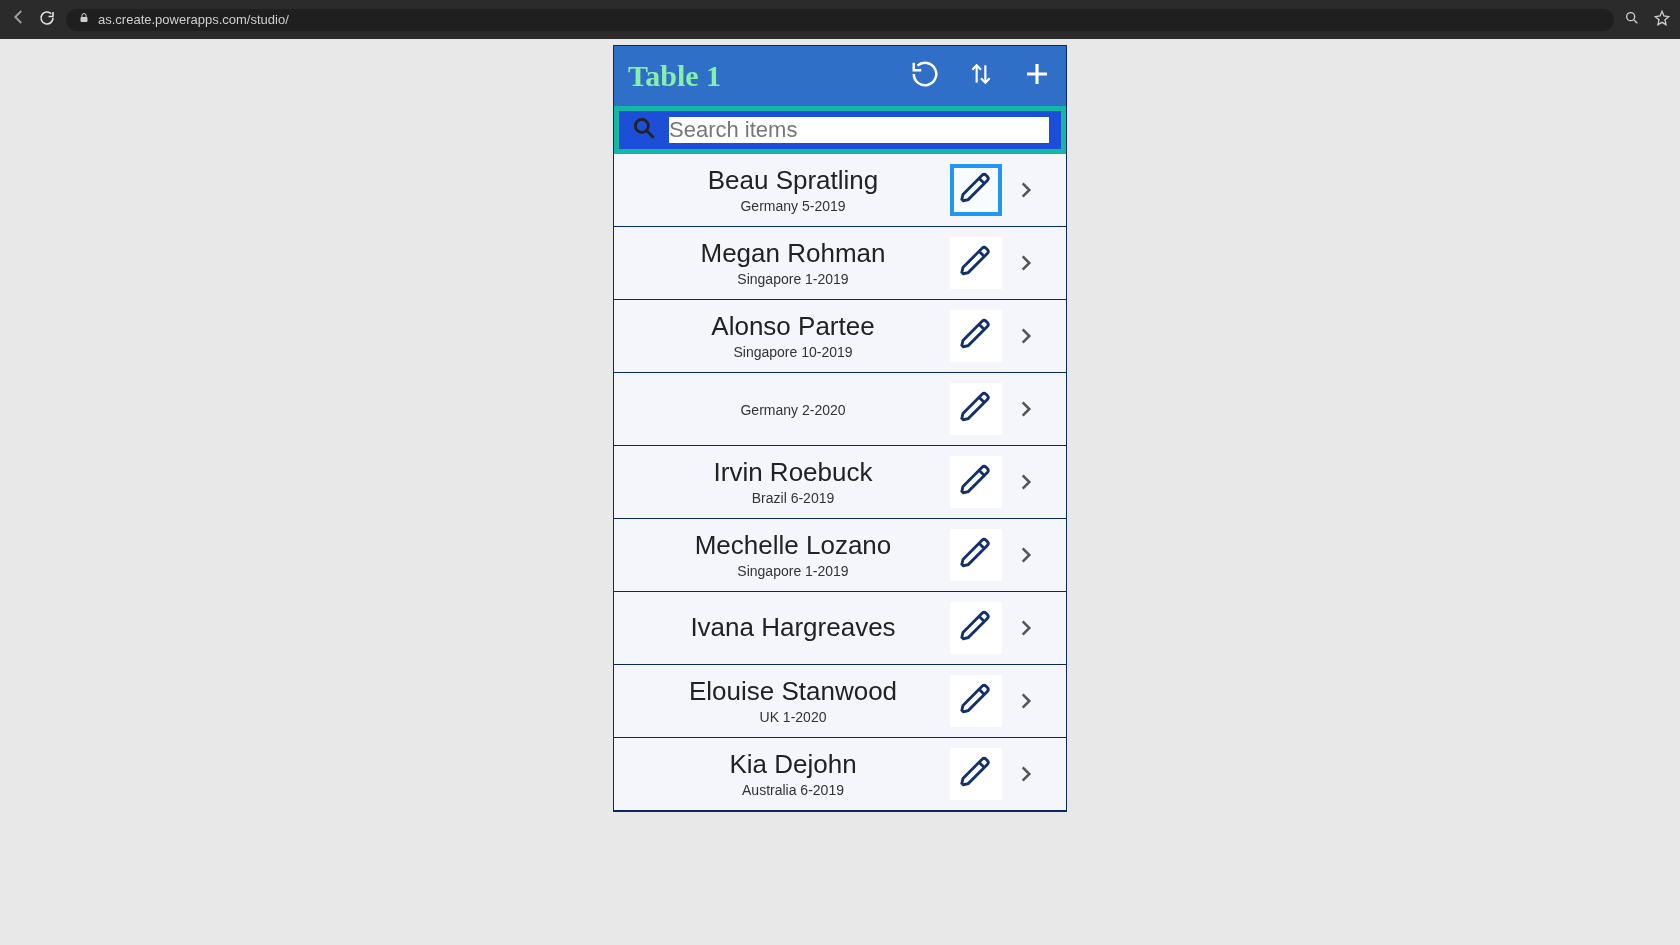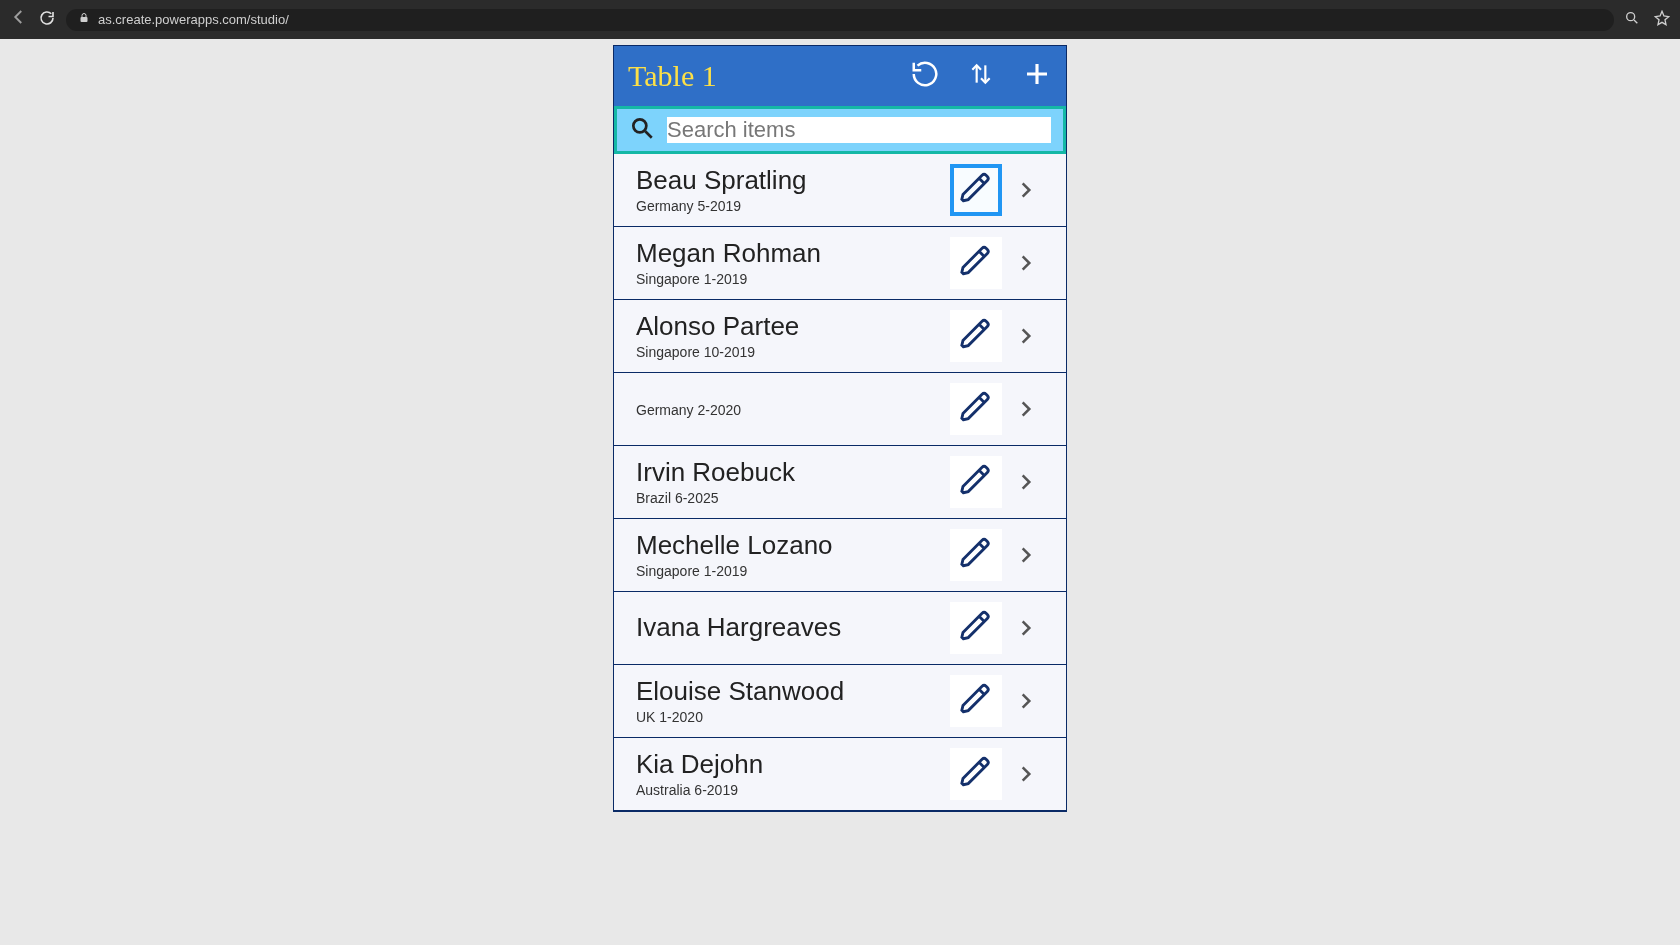--- a/index.html
+++ b/index.html
@@ -60,57 +60,58 @@
 
   .app-header {
     background: #2f6fc7;
     height: 60px;
     display: flex;
     align-items: center;
     padding: 0 14px;
   }
   .app-title {
     font-family: "Comic Sans MS", "Segoe Script", cursive;
-    color: #fde047;
+    color: #86efac;
     font-size: 30px;
-    font-weight: normal;
+    font-weight: bold;
     flex: 1;
   }
   .hdr-icons { display: flex; gap: 28px; align-items: center; }
   .hdr-icon { color: #fff; cursor: pointer; }
 
   .search-row {
-    border: 3px solid #14b8a6;
+    border: 5px solid #14b8a6;
     margin: 0;
     height: 48px;
     display: flex;
     align-items: center;
     padding: 0 12px;
     gap: 12px;
-    background: #7dd3fc;
+    background: #1d4ed8;
   }
   .search-row svg { flex-shrink: 0; }
   .search-input {
     border: none;
     outline: none;
     font-size: 22px;
     color: #555;
     flex: 1;
     font-style: normal;
   }
   .search-input::placeholder { color: #777; }
 
   .list { }
   .row {
     display: flex;
     align-items: center;
     border-bottom: 1px solid #0a2a66;
     padding: 6px 26px 6px 22px;
     background: #f5f6fb;
     height: 73px;
+    text-align: center;
   }
   .row-text { flex: 1; }
   .row-title {
     font-size: 26px;
     color: #222;
     font-weight: 400;
     line-height: 1.15;
   }
   .row-sub {
     font-size: 14px;
@@ -292,21 +293,21 @@
             <div class="chevron">
               <svg width="20" height="28" viewBox="0 0 24 24" fill="none" stroke="#555" stroke-width="3">
                 <path d="M8 4l8 8-8 8"></path>
               </svg>
             </div>
           </div>
         </div>
         <div class="row">
           <div class="row-text">
             <div class="row-title">Irvin Roebuck</div>
-            <div class="row-sub">Brazil 6-2025</div>
+            <div class="row-sub">Brazil 6-2019</div>
           </div>
           <div class="row-actions">
             <div class="edit-btn">
               <span><svg width="34" height="34" viewBox="0 0 24 24" fill="none" stroke="#14306b" stroke-width="2">
                   <path d="M3 21l3.5-.8L20 6.7a2 2 0 0 0 0-2.8l-.9-.9a2 2 0 0 0-2.8 0L2.8 16.5 2 20z"></path>
                   <path d="M14.5 5.5l3 3"></path>
                 </svg></span>
             </div>
             <div class="chevron">
               <svg width="20" height="28" viewBox="0 0 24 24" fill="none" stroke="#555" stroke-width="3">

